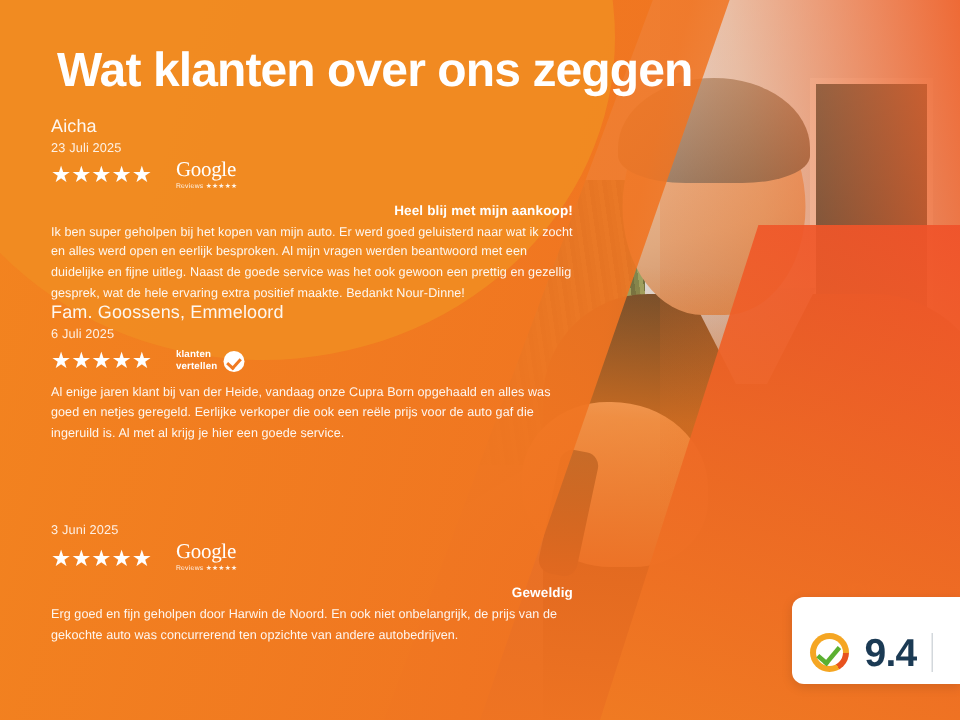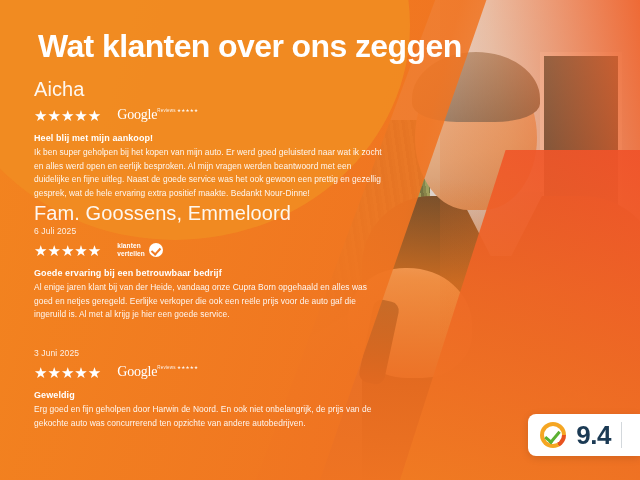--- a/index.html
+++ b/index.html
@@ -199,21 +199,21 @@
     position: absolute;
     left: 34px;
     width: 348px;
     color: #ffffff;
   }
   .r1 { top: 78px; }
   .r2 { top: 202px; }
   .r3 { top: 347px; }
 
   .reviewer-name {
-    font-size: 20px;
+    font-size: 12px;
     font-weight: 400;
     color: rgba(255,255,255,.93);
     line-height: 1.15;
     letter-spacing: .1px;
   }
   .reviewer-date {
     font-size: 8.5px;
     color: rgba(255,255,255,.88);
     margin-top: 1px;
     letter-spacing: .1px;
@@ -230,21 +230,21 @@
     display: flex;
     gap: 3px;
     font-size: 15px;
     line-height: 1;
     color: #ffffff;
   }
 
   
   .badge-google {
     display: flex;
-    flex-direction: row;
+    flex-direction: column;
     line-height: 1;
   }
   .badge-google .g-word {
     font-size: 14px;
     font-weight: 400;
     color: #ffffff;
     letter-spacing: -.2px;
     font-family: "Liberation Serif", serif;
   }
   .badge-google .g-sub {
@@ -283,40 +283,41 @@
     border-width: 0 2px 2px 0;
     transform: rotate(42deg);
   }
 
   .review-head {
     margin-top: 7px;
     font-size: 9px;
     font-weight: 700;
     color: #ffffff;
     letter-spacing: .1px;
+    text-align: right;
   }
   .review-body {
     margin-top: 3px;
     font-size: 8.4px;
     line-height: 1.62;
     color: rgba(255,255,255,.93);
     letter-spacing: .05px;
   }
 
   
   .score-pill {
     position: absolute;
     right: 0;
     bottom: 24px;
     display: flex;
     align-items: flex-end;
     gap: 10px;
     background: #ffffff;
     border-radius: 8px 0 0 8px;
-    padding: 8px 18px 8px 12px;
+    padding: 24px 18px 8px 12px;
     box-shadow: 0 2px 8px rgba(0,0,0,.12);
   }
   .kv-logo {
     width: 26px; height: 26px;
     position: relative;
     flex: 0 0 auto;
   }
   .kv-logo .ring {
     position: absolute;
     inset: 0;
@@ -388,20 +389,21 @@
   <div class="diag-panel"></div>
   <div class="diag-soft"></div>
   <div class="blob-hi"></div>
 
   <div class="content">
 
     <div class="page-title">Wat klanten over ons zeggen</div>
 
     <div class="review r1">
       <div class="reviewer-name">Aicha</div>
+      <div class="reviewer-date">23 Juli 2025</div>
       <div class="rating-row">
         <div class="stars">★★★★★</div>
         <div class="badge-google">
           <div class="g-word">Google</div>
           <div class="g-sub">Reviews ★★★★★</div>
         </div>
       </div>
       <div class="review-head">Heel blij met mijn aankoop!</div>
       <div class="review-body">Ik ben super geholpen bij het kopen van mijn auto. Er werd goed geluisterd naar wat ik zocht en alles werd open en eerlijk besproken. Al mijn vragen werden beantwoord met een duidelijke en fijne uitleg. Naast de goede service was het ook gewoon een prettig en gezellig gesprek, wat de hele ervaring extra positief maakte. Bedankt Nour-Dinne!</div>
     </div>
@@ -412,21 +414,20 @@
       <div class="rating-row">
         <div class="stars">★★★★★</div>
         <div class="badge-kv">
           <div class="kv-text">
             <div>klanten</div>
             <div>vertellen</div>
           </div>
           <div class="kv-mark"></div>
         </div>
       </div>
-      <div class="review-head">Goede ervaring bij een betrouwbaar bedrijf</div>
       <div class="review-body">Al enige jaren klant bij van der Heide, vandaag onze Cupra Born opgehaald en alles was goed en netjes geregeld. Eerlijke verkoper die ook een reële prijs voor de auto gaf die ingeruild is. Al met al krijg je hier een goede service.</div>
     </div>
 
     <div class="review r3">
       <div class="reviewer-date">3 Juni 2025</div>
       <div class="rating-row">
         <div class="stars">★★★★★</div>
         <div class="badge-google">
           <div class="g-word">Google</div>
           <div class="g-sub">Reviews ★★★★★</div>

